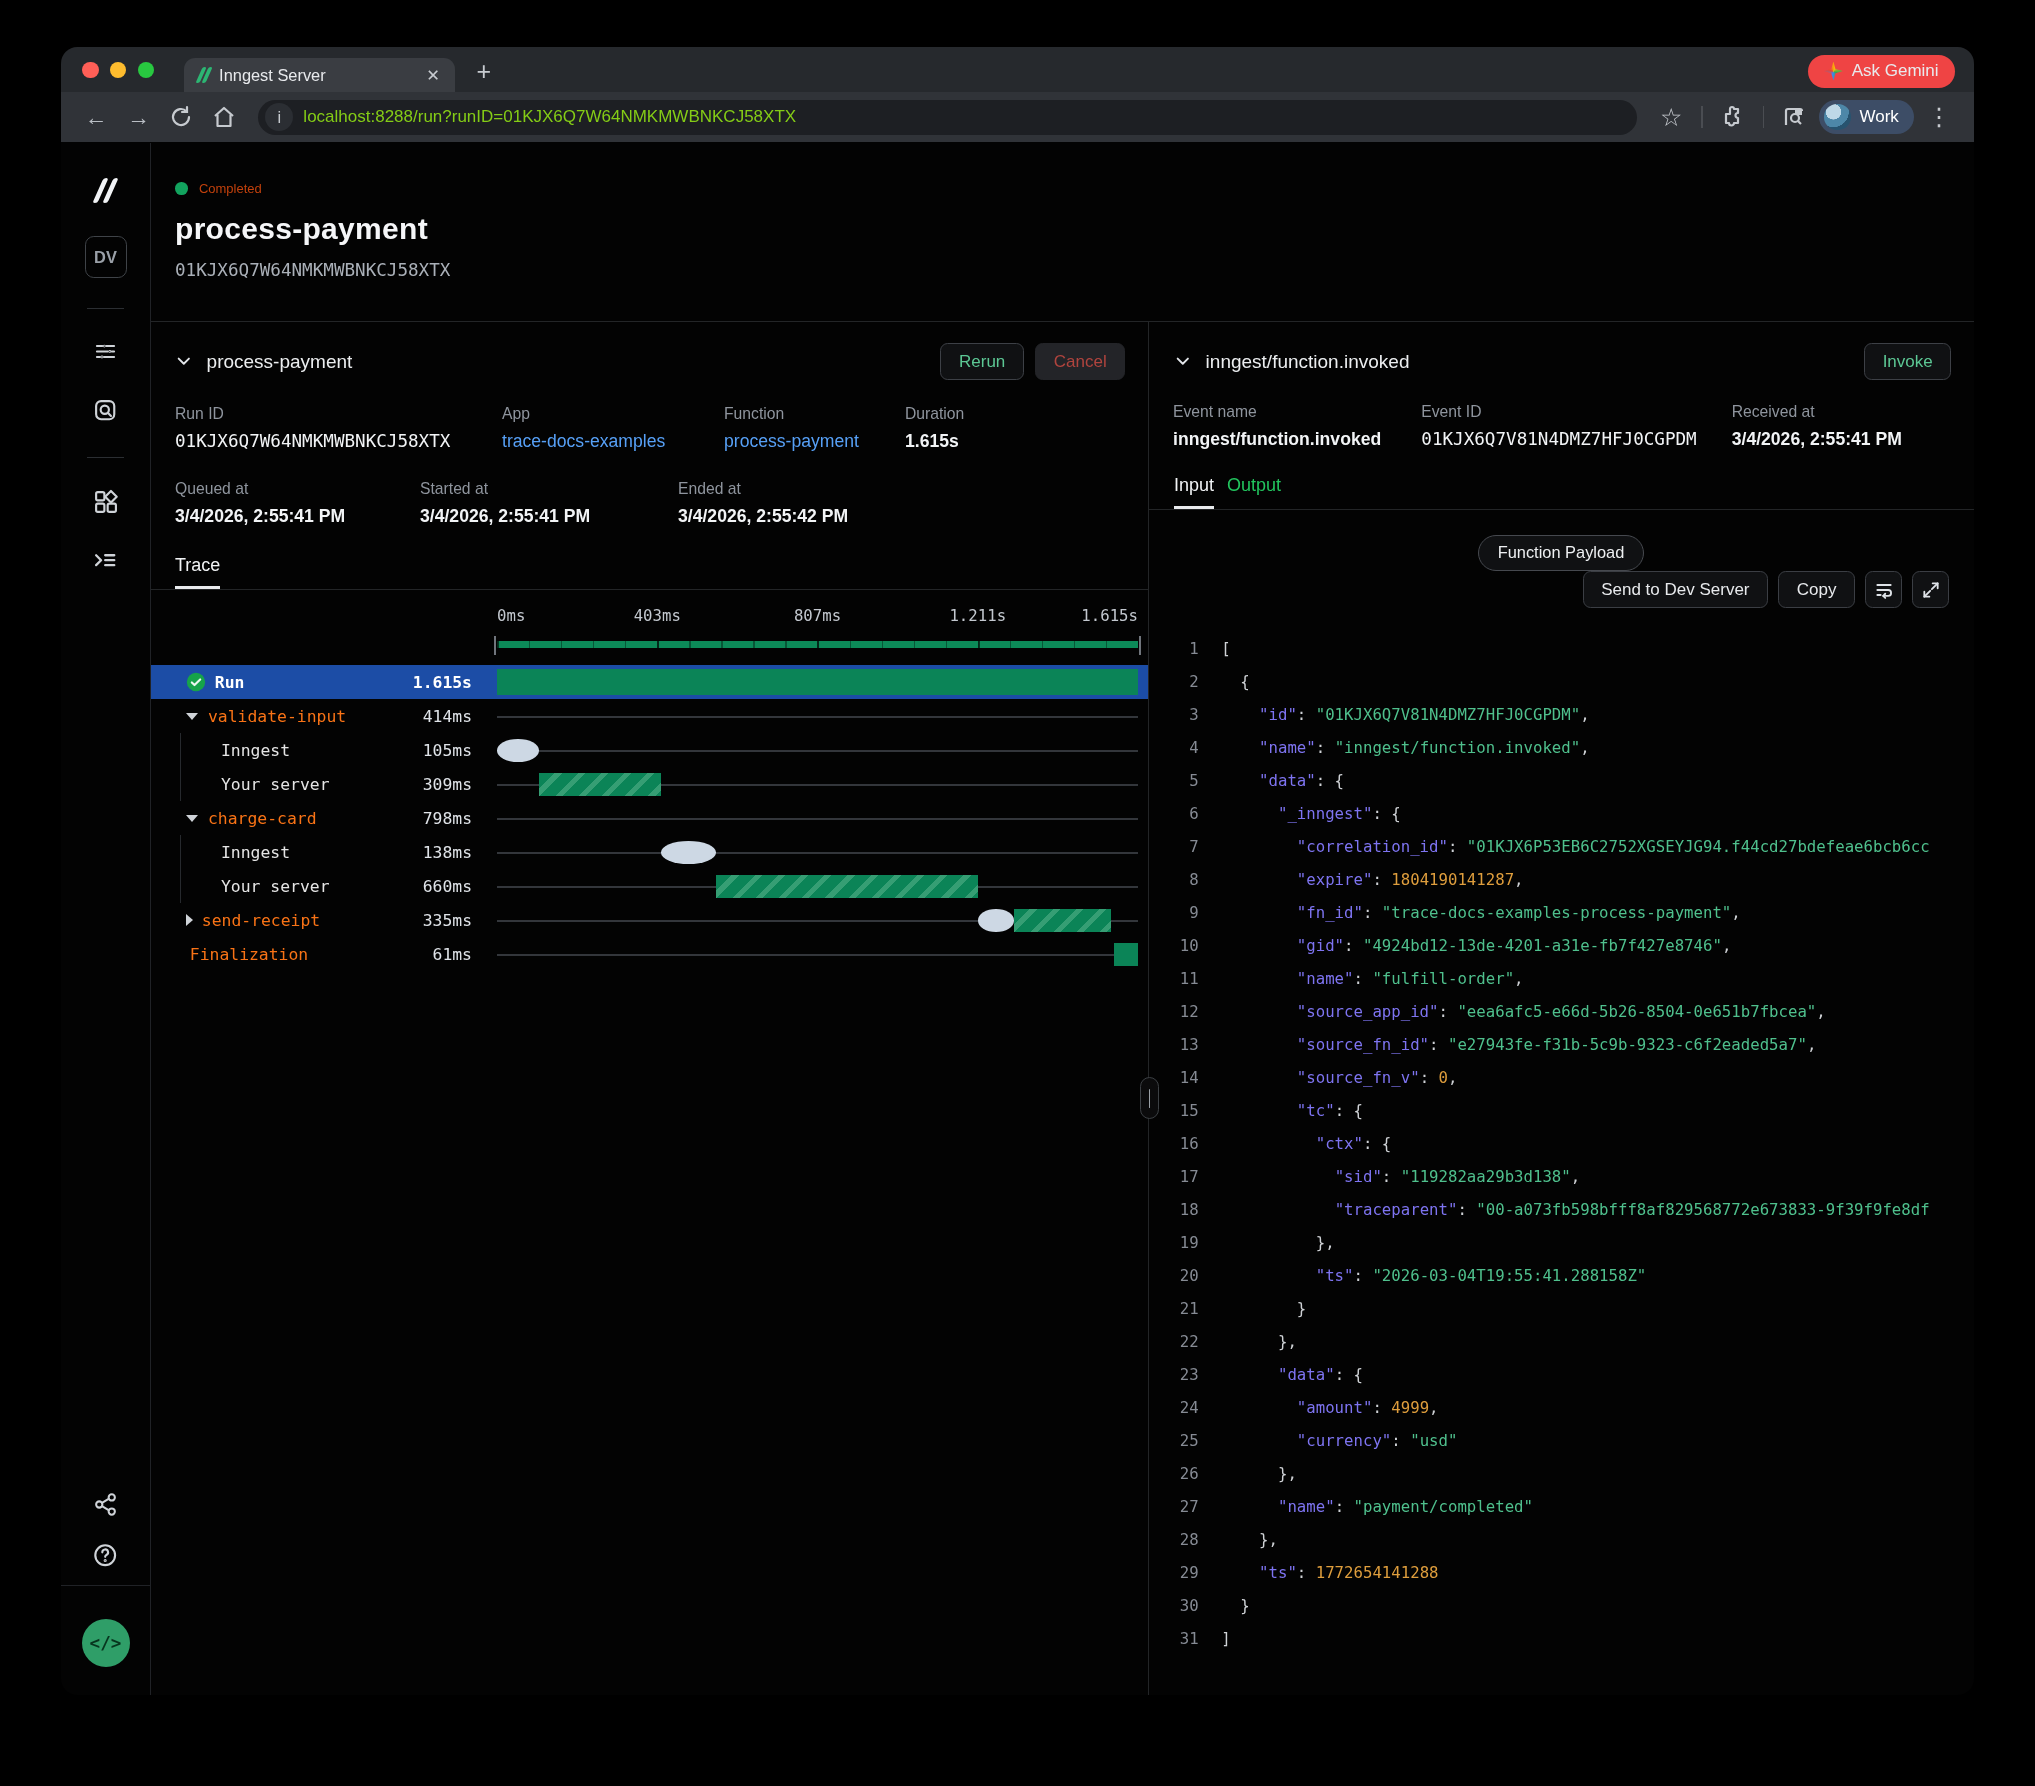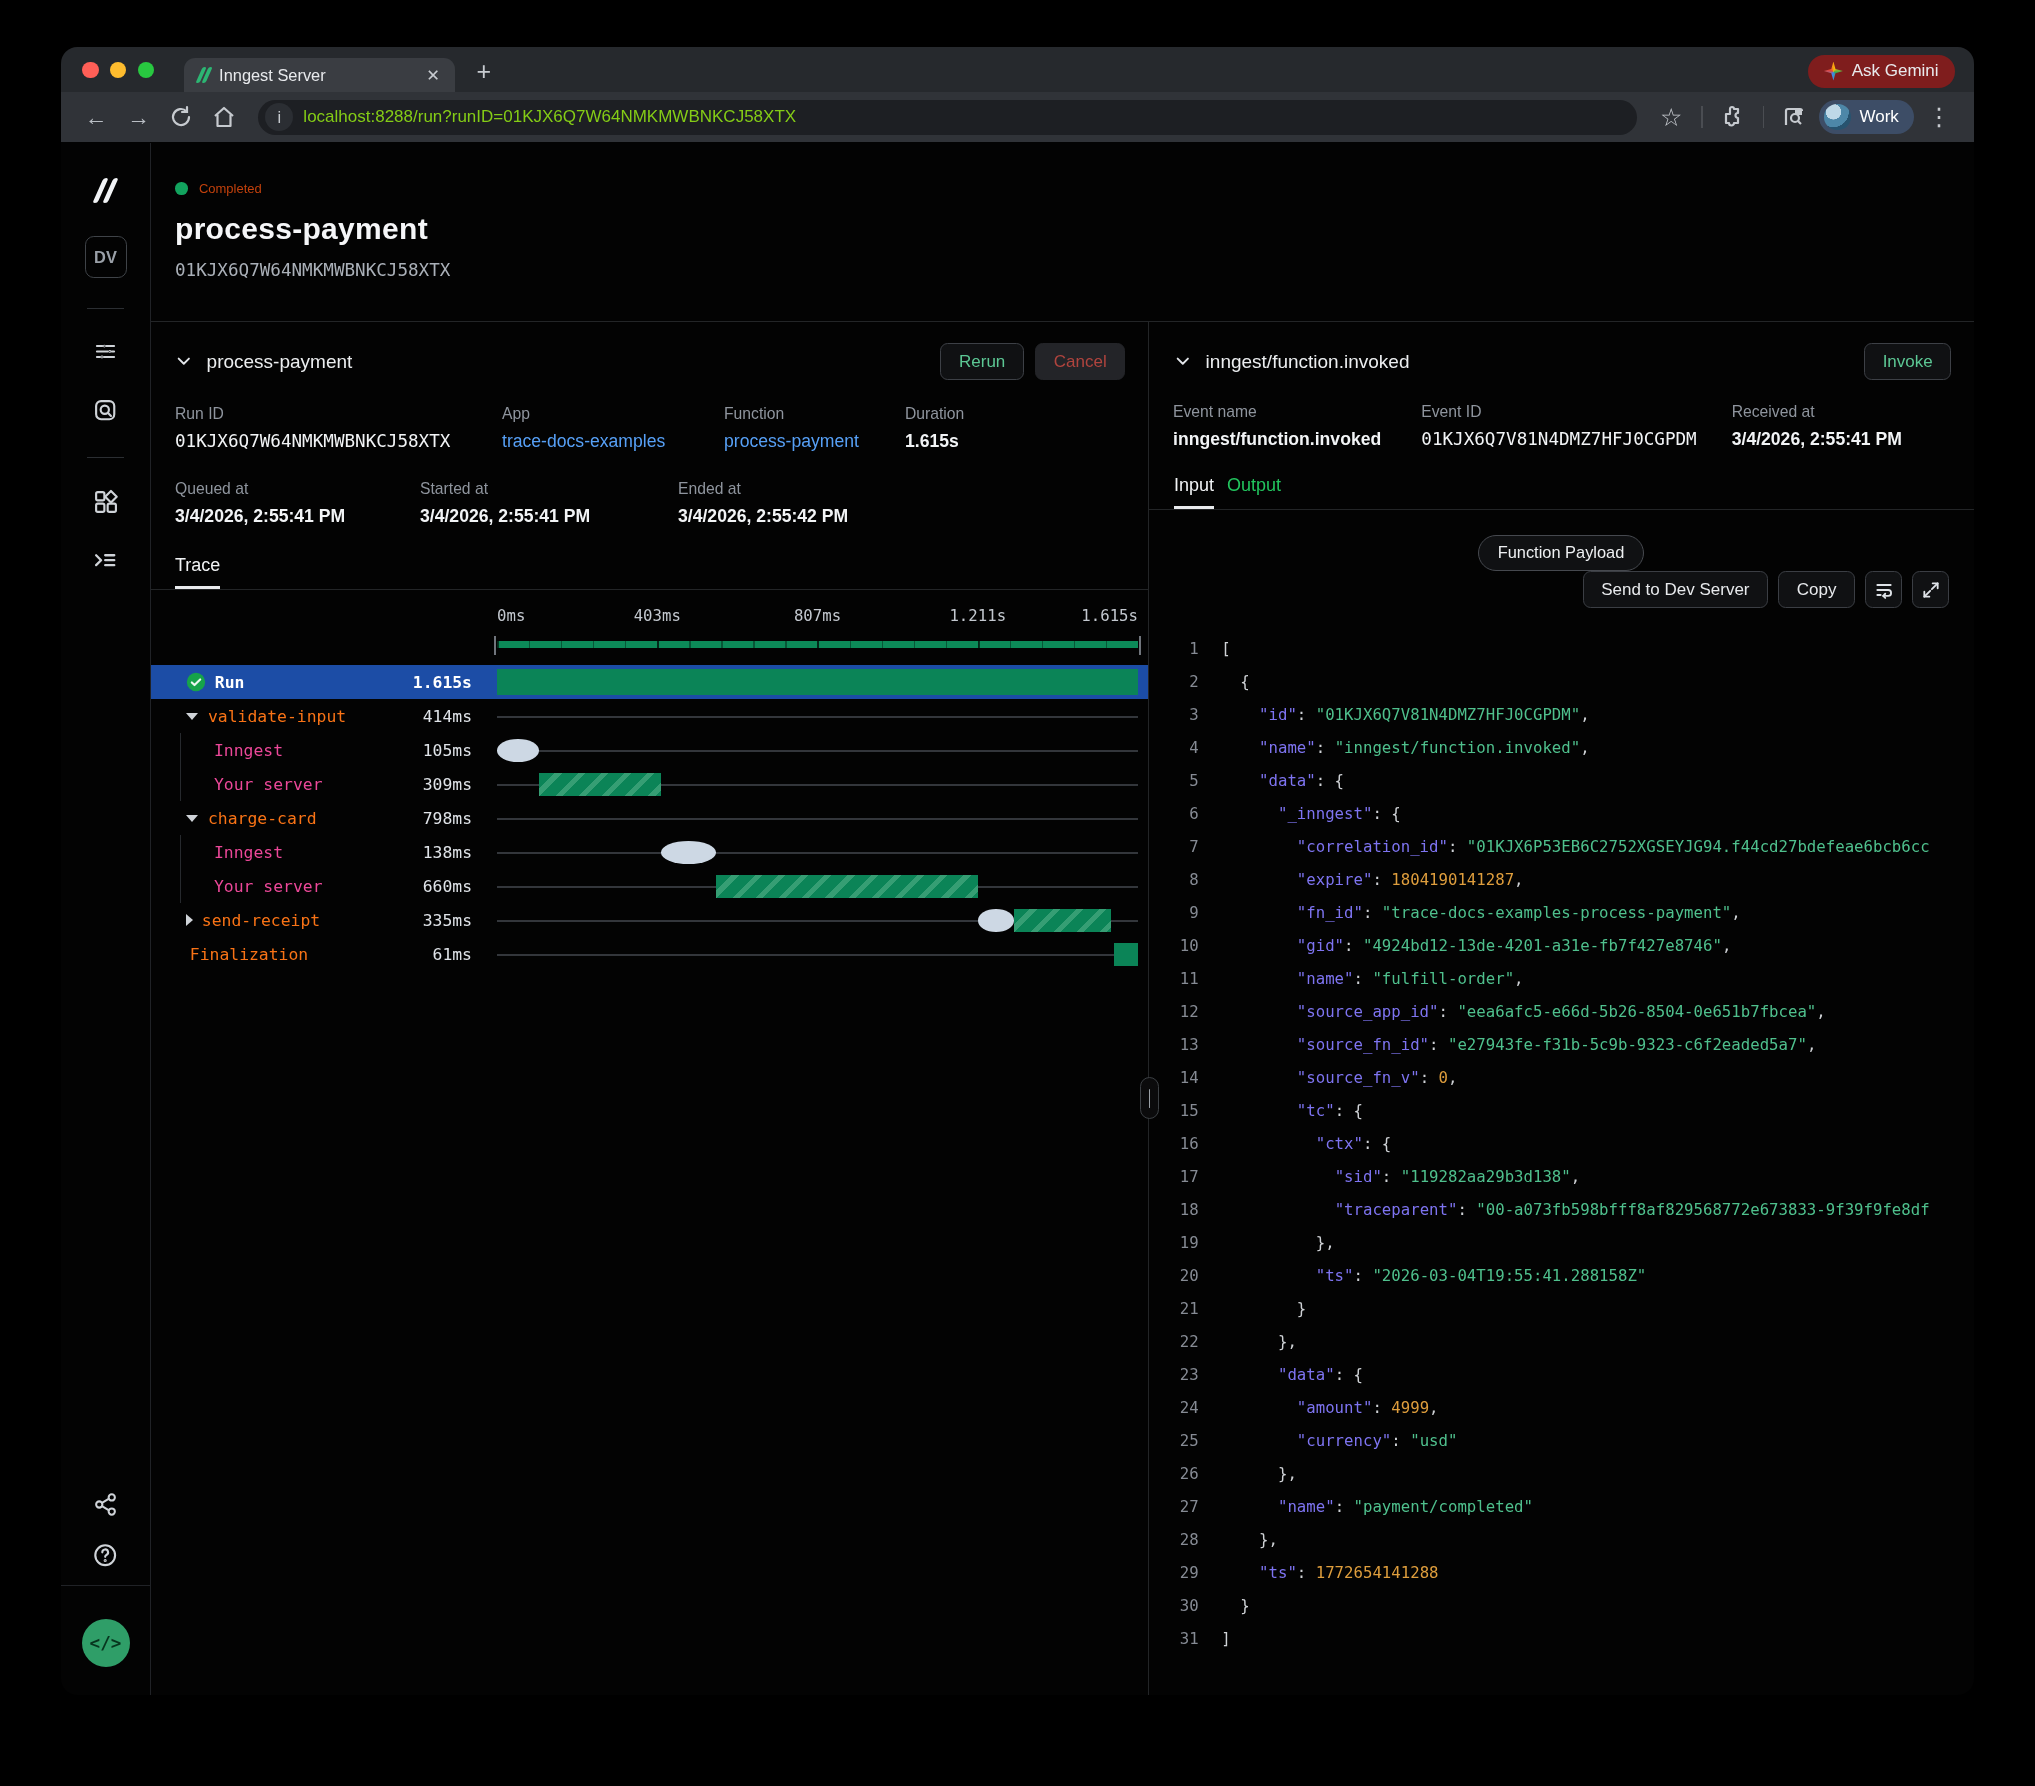--- a/index.html
+++ b/index.html
@@ -15,21 +15,21 @@
   
   .tabstrip { height:45px; background:#26292d; display:flex; align-items:flex-end; position:relative; }
   .lights { position:absolute; left:21.4px; top:15px; display:flex; gap:11.3px; }
   .light { width:16.4px; height:16.4px; border-radius:50%; }
   .light.red{ background:#ff5f57; } .light.yellow{ background:#febc2e; } .light.green{ background:#28c840; }
   .tab { margin-left:123px; width:271px; height:34px; background:#3a3d42; border-radius:11.3px 11.3px 0 0;
     display:flex; align-items:center; padding:0 15px; gap:10px; }
   .tab-title { color:#e8eaed; font-size:16.4px; flex:1; white-space:nowrap; overflow:hidden; }
   .tab-close { color:#c7cbd0; font-size:16.4px; cursor:default; }
   .newtab { color:#c7cbd0; font-size:25px; font-weight:300; margin-left:21.4px; margin-bottom:6.3px; }
-  .gemini { position:absolute; right:19px; top:7.6px; height:33px; background:#7f1d1d; border-radius:16.4px;
+  .gemini { position:absolute; right:19px; top:7.6px; height:33px; background:#ef4444; border-radius:16.4px;
     display:flex; align-items:center; gap:8.8px; padding:0 16.4px; color:#e8eaed; font-size:17px; }
   .gem-star { width:19px; height:19px; background:conic-gradient(from 200deg,#4285f4,#ea4335,#fbbc05,#34a853,#4285f4);
     clip-path:polygon(50% 0,61% 39%,100% 50%,61% 61%,50% 100%,39% 61%,0 50%,39% 39%); }
   .inngest-slashes { display:inline-flex; gap:2.5px; }
   .inngest-slashes i { display:block; width:3.8px; height:16.4px; border-radius:2.5px; transform:skewX(-24deg); }
   .inngest-slashes.green i { background:#2cb673; }
   .inngest-slashes.white i { background:#f1f3f5; width:5px; height:25px; }
 
   
   .toolbar { height:50px; background:#303338; display:flex; align-items:center; padding:0 17.6px; gap:7.6px; }
@@ -115,21 +115,21 @@
   .trows { margin-top:8.8px; }
   .trow { display:flex; height:34px; align-items:center; }
   .trow.selected { background:#1c4da6; }
   .trow-label { width:346px; display:flex; align-items:center; padding-left:35px; position:relative; height:100%; }
   .connector { position:absolute; left:29px; top:0; bottom:0; width:1.3px; background:#26292d; }
   .tri { width:0; height:0; margin-right:10px; flex:none; }
   .tri.down { border-left:6.3px solid transparent; border-right:6.3px solid transparent; border-top:7.6px solid #cfd3d8; }
   .tri.right { border-top:6.3px solid transparent; border-bottom:6.3px solid transparent; border-left:7.6px solid #cfd3d8; margin-right:8.8px; }
   .checkicon { margin-right:8.8px; flex:none; display:flex; }
   .tname { font-family:"DejaVu Sans Mono", monospace; font-size:16.4px; color:#f97316; white-space:nowrap; }
-  .trow .child-name { color:#ec4899; margin-left:28px; }
+  .trow .child-name { color:#e5e5e5; margin-left:35px; }
   .tdur { margin-left:auto; padding-right:25px; font-family:"DejaVu Sans Mono", monospace; font-size:16.4px; color:#dfe3e8; }
   .trow.selected .tname, .trow.selected .tdur { color:#fff; font-weight:bold; }
   .trow-timeline { flex:1; position:relative; height:100%; margin-right:10px; }
   .track { position:absolute; left:0; right:0; top:50%; height:1.3px; background:#33363b; }
   .bar { position:absolute; top:5.7px; height:22.7px; }
   .bar.solid { background:#0b8457; }
   .bar.light { background:#cdd8e4; }
   .bar.hatch { background:repeating-linear-gradient(135deg, #0b8457 0 11.3px, #369e74 11.3px 16.4px); }
   .trow.selected .bar { top:3.8px; height:26.4px; }
 

